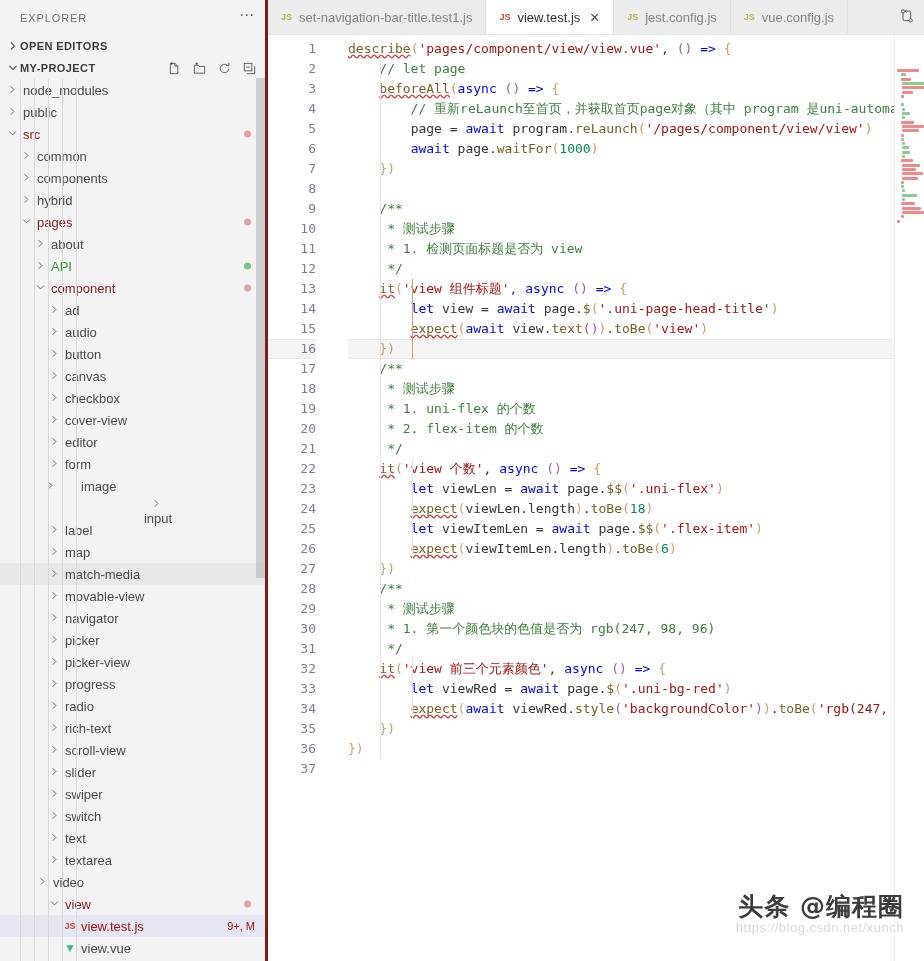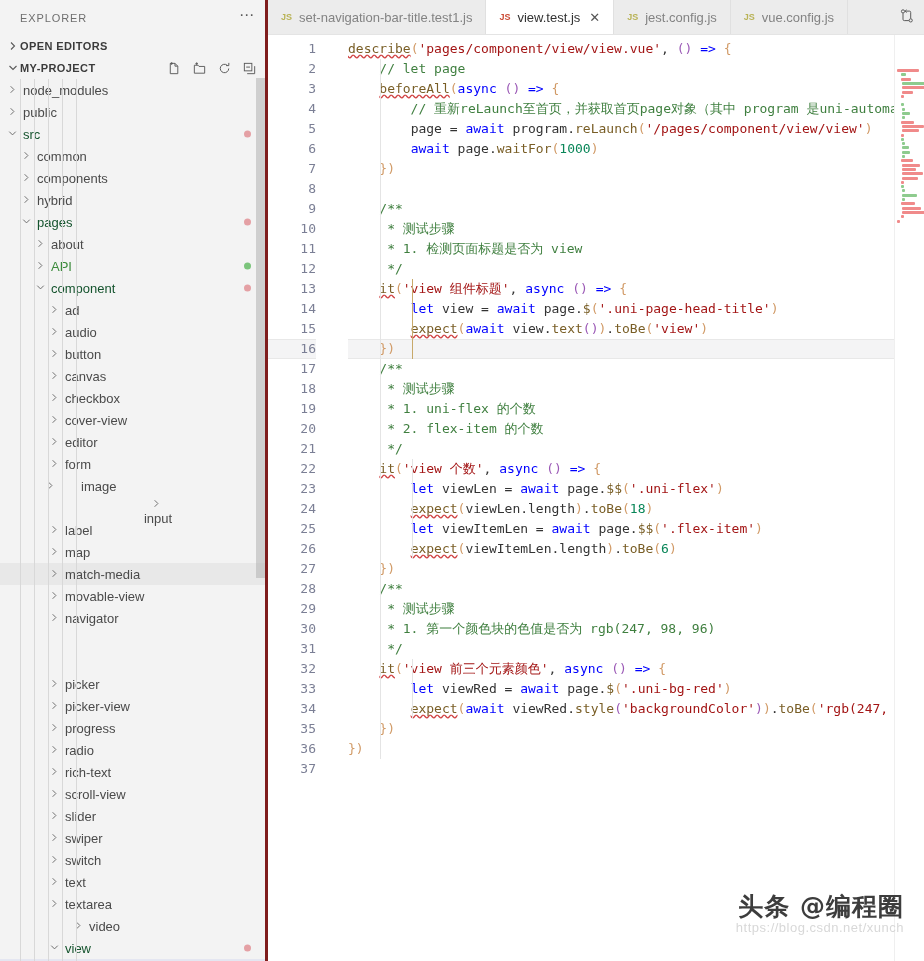--- a/index.html
+++ b/index.html
@@ -39,21 +39,21 @@
 
   .chev{width:14px;height:14px;display:inline-block;position:relative;flex:0 0 14px;}
   .chev svg{display:block;}
 
   .tree{flex:1;overflow:hidden;position:relative;}
   .row{
     height:22px;display:flex;align-items:center;
     font-size:13px;color:#4a4a4a;white-space:nowrap;cursor:pointer;position:relative;
   }
   .row .lbl{margin-left:3px;}
-  .row.mod2 .lbl{color:#14532d;text-align:center;}
+  .row.mod2 .lbl{color:#7f1d1d;text-align:center;}
   .row.added .lbl{color:#3c8b3c;}
   .row.hover{background:#e8e8e8;}
   .row.selected{background:#e4e6f1;}
   .row.selected .lbl{color:#a31515;}
   .dot{
     position:absolute;right:14px;top:50%;transform:translateY(-50%);
     width:7px;height:7px;border-radius:50%;
   }
   .badge{
     position:absolute;right:10px;top:50%;transform:translateY(-50%);
@@ -388,21 +388,21 @@
           <span class="lbl">movable-view</span>
         </div>
         <div class="row" style="padding-left: 48px;">
           <span class="chev">
             <svg width="13" height="13" viewBox="0 0 14 14">
               <path d="M5 3.5 L8.5 7 L5 10.5" fill="none" stroke="#6b6b6b" stroke-width="1.05"></path>
             </svg>
           </span>
           <span class="lbl">navigator</span>
         </div>
-        <div class="row" style="padding-left: 48px; margin-top: 44px;">
+        <div class="row" style="padding-left: 48px;">
           <span class="chev">
             <svg width="13" height="13" viewBox="0 0 14 14">
               <path d="M5 3.5 L8.5 7 L5 10.5" fill="none" stroke="#6b6b6b" stroke-width="1.05"></path>
             </svg>
           </span>
           <span class="lbl">picker</span>
         </div>
         <div class="row" style="padding-left: 48px;">
           <span class="chev">
             <svg width="13" height="13" viewBox="0 0 14 14">
@@ -476,21 +476,21 @@
           <span class="lbl">text</span>
         </div>
         <div class="row" style="padding-left: 48px;">
           <span class="chev">
             <svg width="13" height="13" viewBox="0 0 14 14">
               <path d="M5 3.5 L8.5 7 L5 10.5" fill="none" stroke="#6b6b6b" stroke-width="1.05"></path>
             </svg>
           </span>
           <span class="lbl">textarea</span>
         </div>
-        <div class="row" style="padding-left: 72px;">
+        <div class="row" style="padding-left: 36px;">
           <span class="chev">
             <svg width="13" height="13" viewBox="0 0 14 14">
               <path d="M5 3.5 L8.5 7 L5 10.5" fill="none" stroke="#6b6b6b" stroke-width="1.05"></path>
             </svg>
           </span>
           <span class="lbl">video</span>
         </div>
         <div class="row mod2" style="padding-left: 48px;">
           <span class="chev">
             <svg width="13" height="13" viewBox="0 0 14 14">

